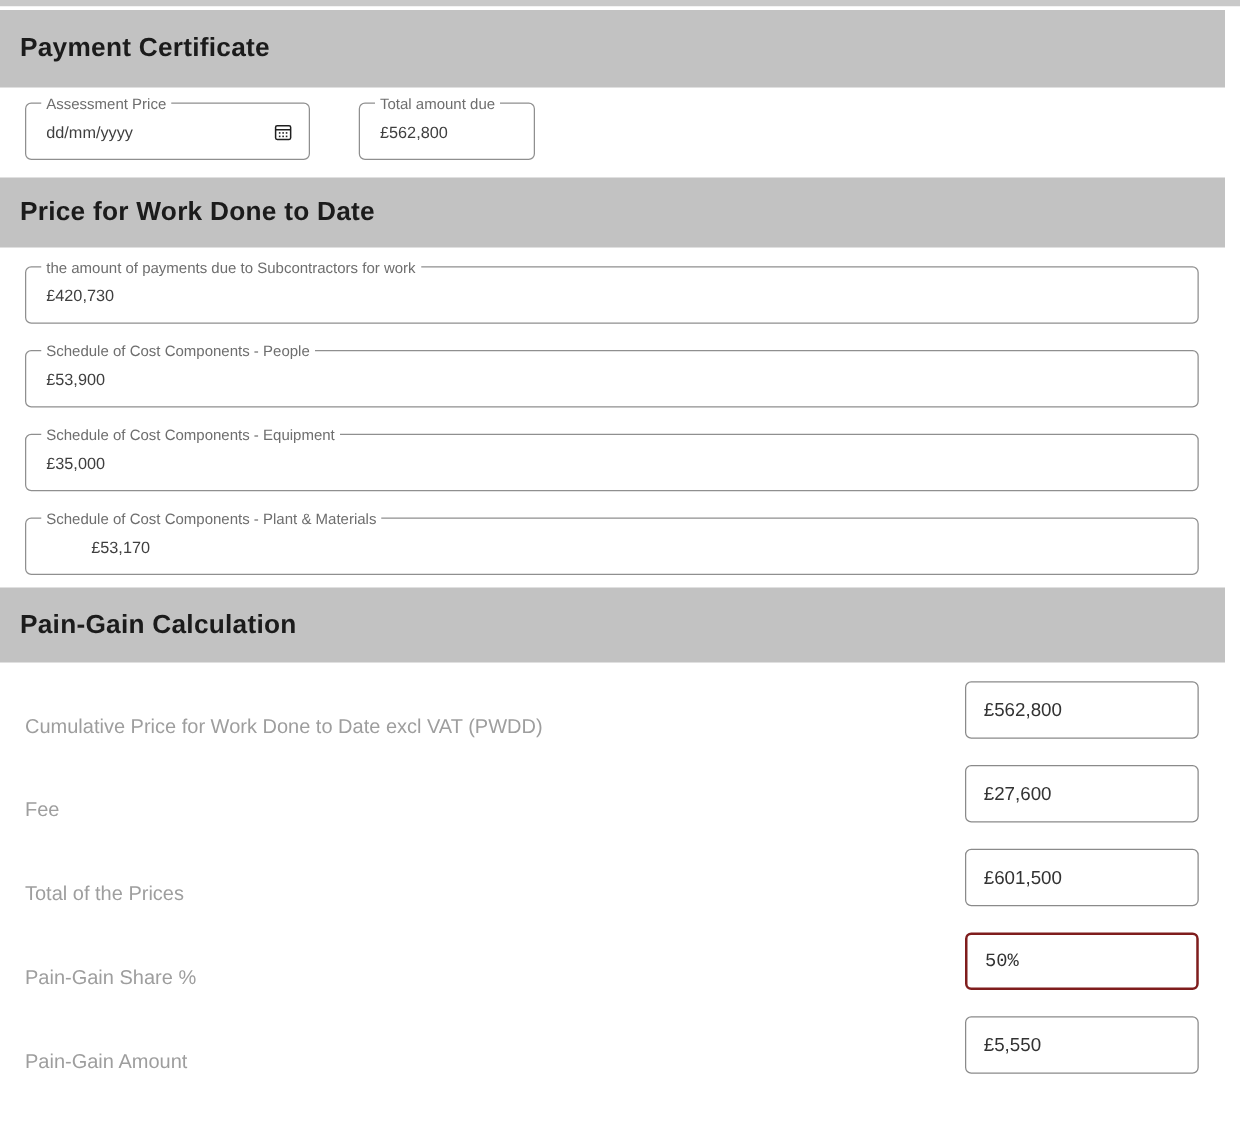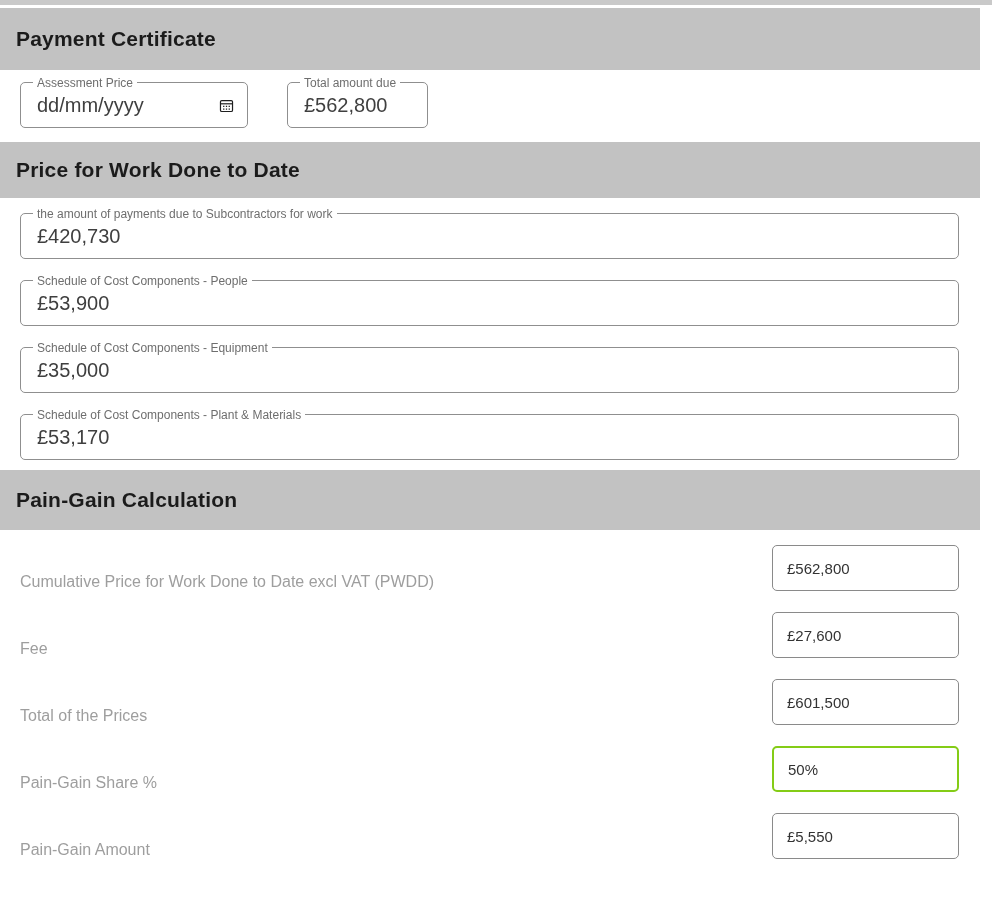--- a/index.html
+++ b/index.html
@@ -45,59 +45,59 @@
     background: #ffffff;
     padding: 0 4px;
     font-size: 12px;
     color: #6e6e6e;
     line-height: 16px;
     white-space: nowrap;
   }
   .field-input {
     border: none; outline: none; background: transparent;
     font-family: inherit;
-    font-size: 20px; color: #3f3f3f;
+    font-size: 13px; color: #3f3f3f;
     padding-left: 16px;
     width: 100%; height: 100%;
   }
   .assessment-field { width: 228px; }
   .totaldue-field   { width: 141px; }
   .cal-btn {
     position: absolute; right: 9px; top: 50%;
     transform: translateY(-50%);
     width: 24px; height: 24px;
     border: none; background: transparent;
     display: flex; align-items: center; justify-content: center;
     cursor: pointer; color: #1f1f1f;
   }
 
   .pwdd-fields { margin: 15px 33px 0 20px; }
   .pwdd-fields .outlined-field { width: 939px; margin-bottom: 21px; }
-  .pwdd-fields .outlined-field:last-child { margin-bottom: 0; }
+  .pwdd-fields .outlined-field:last-child { margin-bottom: 0; padding-left: 36px; }
 
   
   .paingain-rows { margin: 15px 33px 0 20px; }
   .pg-row {
     display: flex; justify-content: space-between;
     align-items: flex-end;
     margin-bottom: 21px;
   }
   .pg-row:last-child { margin-bottom: 0; }
   .pg-label {
     font-size: 16px; color: #9e9e9e;
     padding-top: 5px; line-height: 19px;
   }
   .pg-box {
     width: 187px; height: 46px;
     border: 1px solid #8a8a8a;
     border-radius: 5px;
     background: #ffffff;
     display: flex; align-items: center;
   }
-  .pg-box.focused { border: 2px solid #84cc16; }
+  .pg-box.focused { border: 2px solid #7f1d1d; font-family: Liberation Mono, monospace; }
   .pg-input {
     border: none; outline: none; background: transparent;
     font-family: inherit;
     font-size: 15px; color: #333333;
     padding-left: 14px;
     width: 100%; height: 100%;
   }
 </style>
 </head>
 <body>

